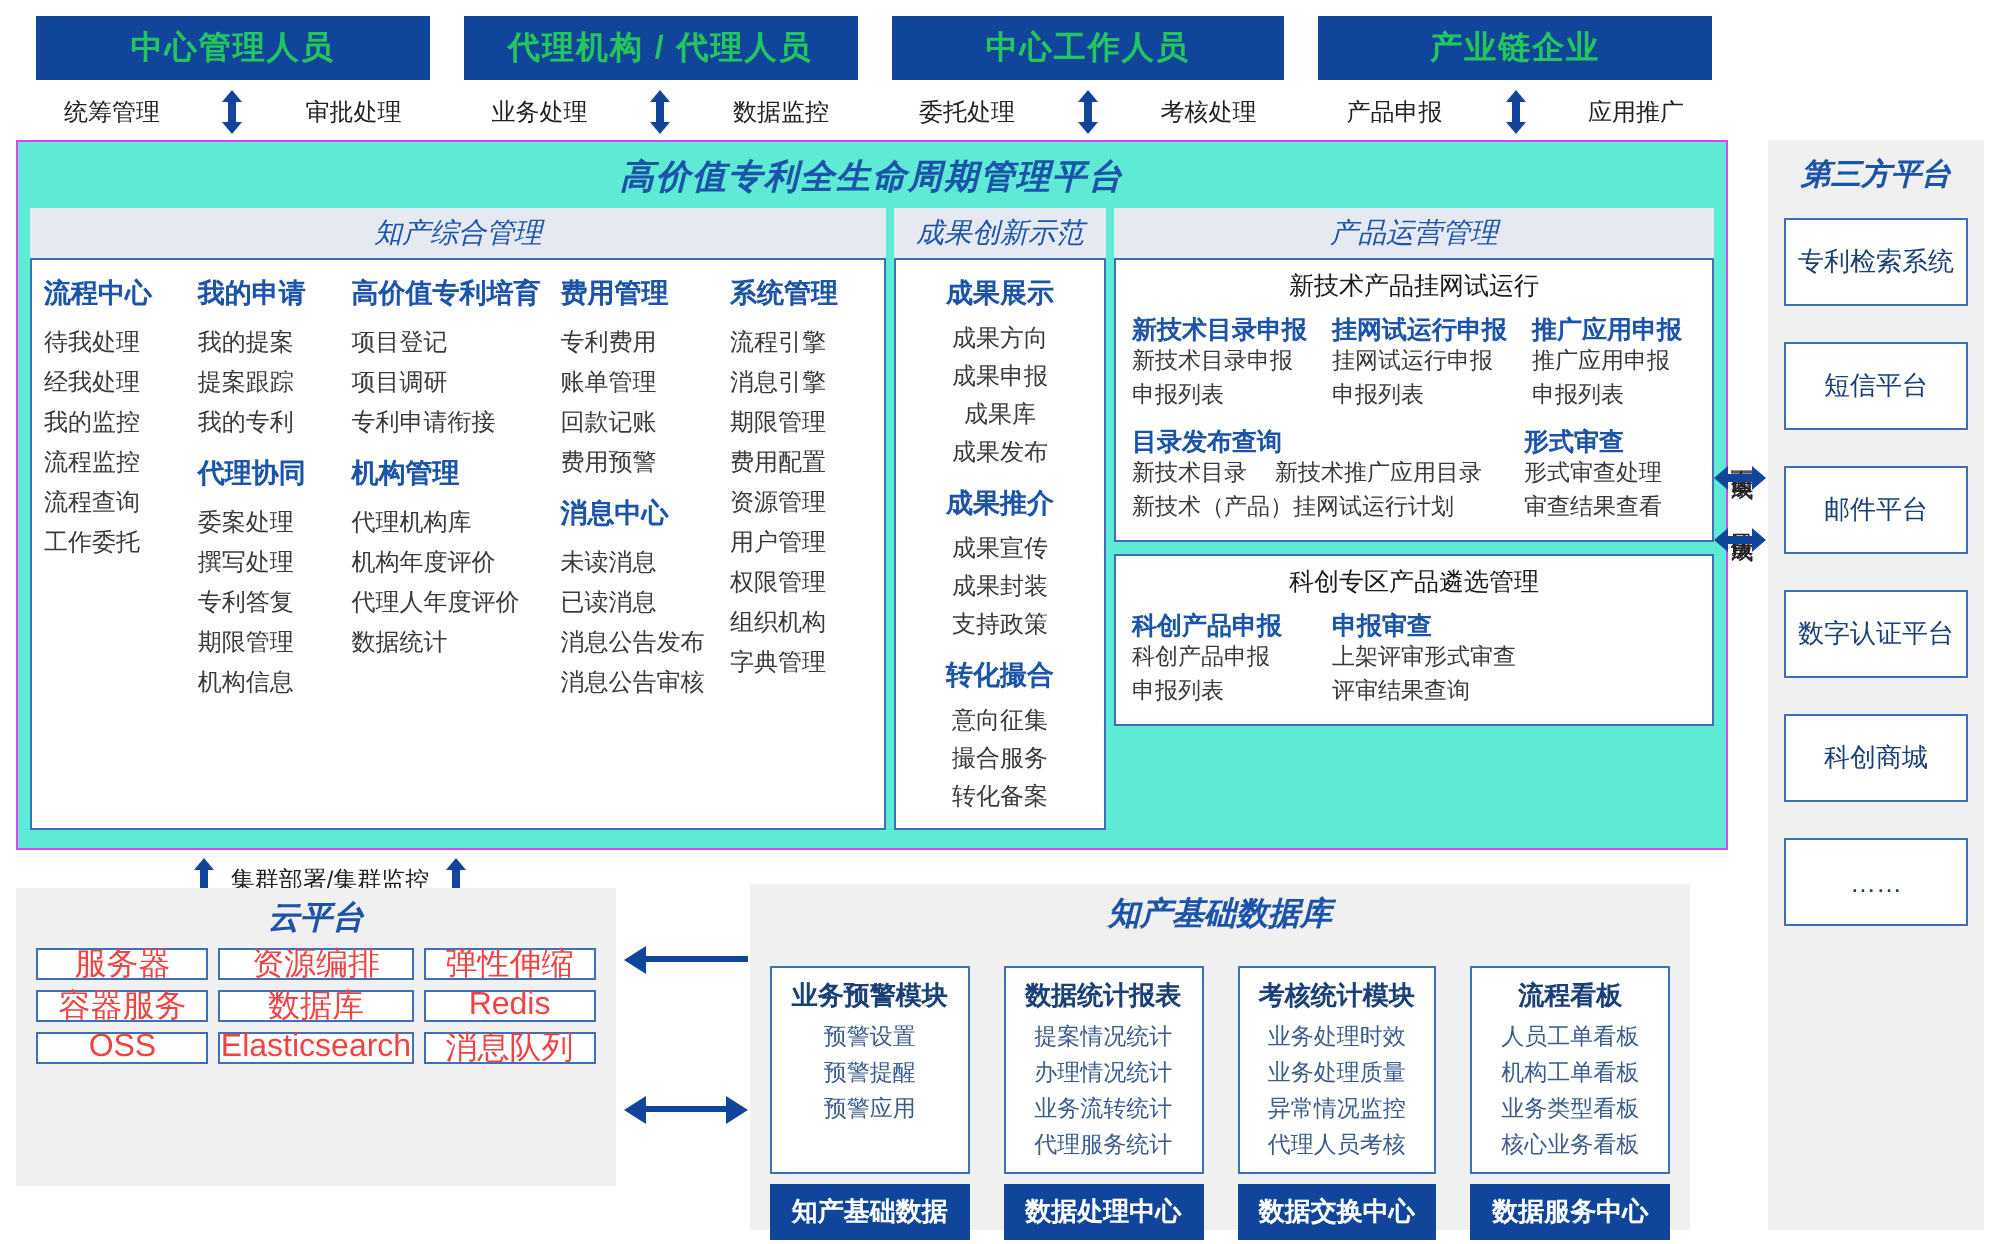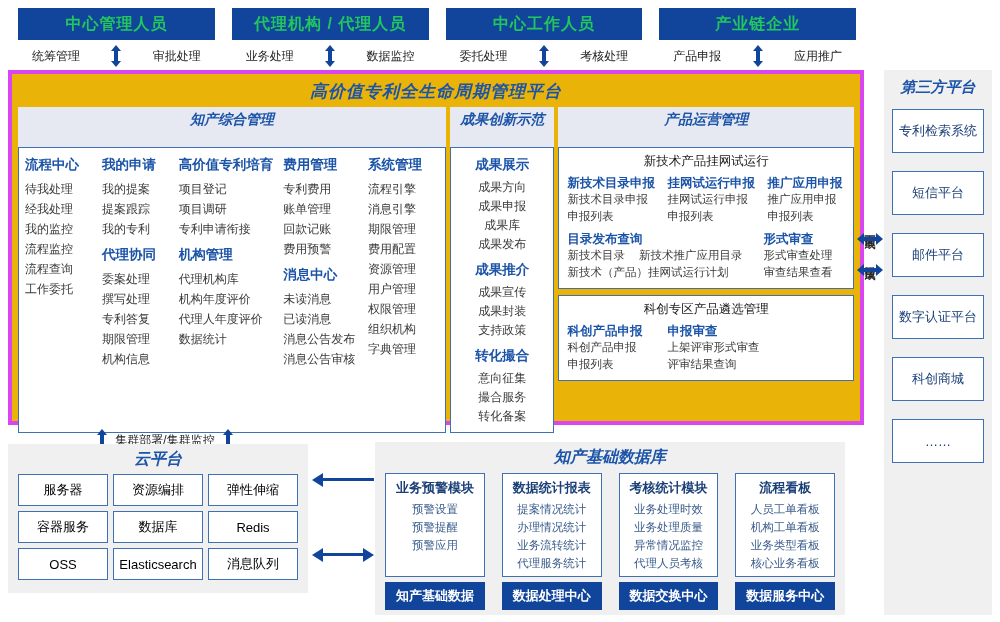--- a/index.html
+++ b/index.html
@@ -26,32 +26,32 @@
   .vdbl{width:10px;height:22px;position:relative;flex:0 0 10px;}
   .vdbl:before,.vdbl:after{content:"";position:absolute;left:3px;width:4px;background:#10459b;}
   .vdbl:before{top:4px;height:14px;}
   .vdbl .ah{position:absolute;left:0;width:0;height:0;border-left:5px solid transparent;border-right:5px solid transparent;}
   .vdbl .up{top:0;border-bottom:6px solid #10459b;}
   .vdbl .dn{bottom:0;border-top:6px solid #10459b;}
 
   
   .platform{
     position:absolute;left:8px;top:70px;width:856px;height:355px;
-    background:#eab308;border:4px solid #d946ef;box-sizing:border-box;
+    background:#5eead4;border:1px solid #d946ef;box-sizing:border-box;
   }
   .platform-title{
     text-align:center;font-size:17px;font-weight:bold;font-style:italic;
     color:#1b54a8;padding:6px 0 4px;letter-spacing:1px;
   }
   .platform-body{display:flex;gap:4px;padding:0 6px 6px;box-sizing:border-box;}
 
   .grp{display:flex;flex-direction:column;}
   .grp-hd{
     background:#e7e9f2;text-align:center;color:#1b54a8;
-    font-size:14px;font-weight:bold;font-style:italic;padding:4px 0 18px;
+    font-size:14px;font-weight:normal;font-style:italic;padding:4px 0 3px;
   }
   .grp-bd{background:#fff;border:1.5px solid #3f6fb5;flex:1;box-sizing:border-box;}
 
   
   .g1{width:428px;}
   .g1 .grp-bd{display:flex;padding:8px 6px 6px;gap:2px;}
   .col{display:flex;flex-direction:column;}
   .col.c1{width:76px;}
   .col.c2{width:76px;}
   .col.c3{width:104px;}
@@ -103,33 +103,33 @@
       font-size:13px;color:#1b3f77;box-sizing:border-box;}
 
   
   .cluster{position:absolute;left:60px;top:424px;width:210px;height:32px;display:flex;align-items:center;justify-content:center;gap:8px;}
   .cluster .lbl{font-size:12px;color:#222;white-space:nowrap;}
 
   
   .cloud{position:absolute;left:8px;top:444px;width:300px;height:149px;background:#f0f0f0;}
   .cloud-t{text-align:center;font-size:16px;font-weight:bold;font-style:italic;color:#1b54a8;padding:5px 0 4px;}
   .cloud-grid{display:grid;grid-template-columns:repeat(3,1fr);gap:5px;padding:0 10px 8px;}
-  .cell{background:#fff;border:1.5px solid #3f6fb5;height:32px;display:flex;align-items:center;justify-content:center;
-        font-size:13px;color:#000000;box-sizing:border-box;}
+  .cell{background:#fff;border:1.5px solid #3f6fb5;height:16px;display:flex;align-items:center;justify-content:center;
+        font-size:16px;color:#ef4444;box-sizing:border-box;}
 
   
   .harrow{position:absolute;height:14px;}
   .harrow .bar{position:absolute;top:5px;height:3px;background:#10459b;}
   .harrow .tipL,.harrow .tipR{position:absolute;top:0;width:0;height:0;border-top:7px solid transparent;border-bottom:7px solid transparent;}
   .harrow .tipL{left:0;border-right:11px solid #10459b;}
   .harrow .tipR{right:0;border-left:11px solid #10459b;}
 
   
   .db{position:absolute;left:375px;top:442px;width:470px;height:173px;background:#f0f0f0;}
-  .db-t{text-align:center;font-size:16px;font-weight:bold;font-style:italic;color:#1b54a8;padding:5px 0 5px;}
+  .db-t{text-align:center;font-size:16px;font-weight:bold;font-style:italic;color:#1b54a8;padding:5px 0 15px;}
   .db-cols{display:flex;gap:17px;padding:0 10px;}
   .dbc{flex:1;display:flex;flex-direction:column;}
   .dbc-box{background:#fff;border:1.5px solid #3f6fb5;box-sizing:border-box;height:104px;padding:5px 2px 0;text-align:center;}
   .dbc-hd{font-size:13px;font-weight:bold;color:#1b3f77;margin-bottom:3px;}
   .dbc-it{font-size:11.5px;color:#3b5c8c;line-height:18px;}
   .dbc-ft{background:#10459b;color:#fff;font-size:13px;font-weight:bold;height:28px;margin-top:5px;
           display:flex;align-items:center;justify-content:center;}
 </style>
 </head>
 <body>

